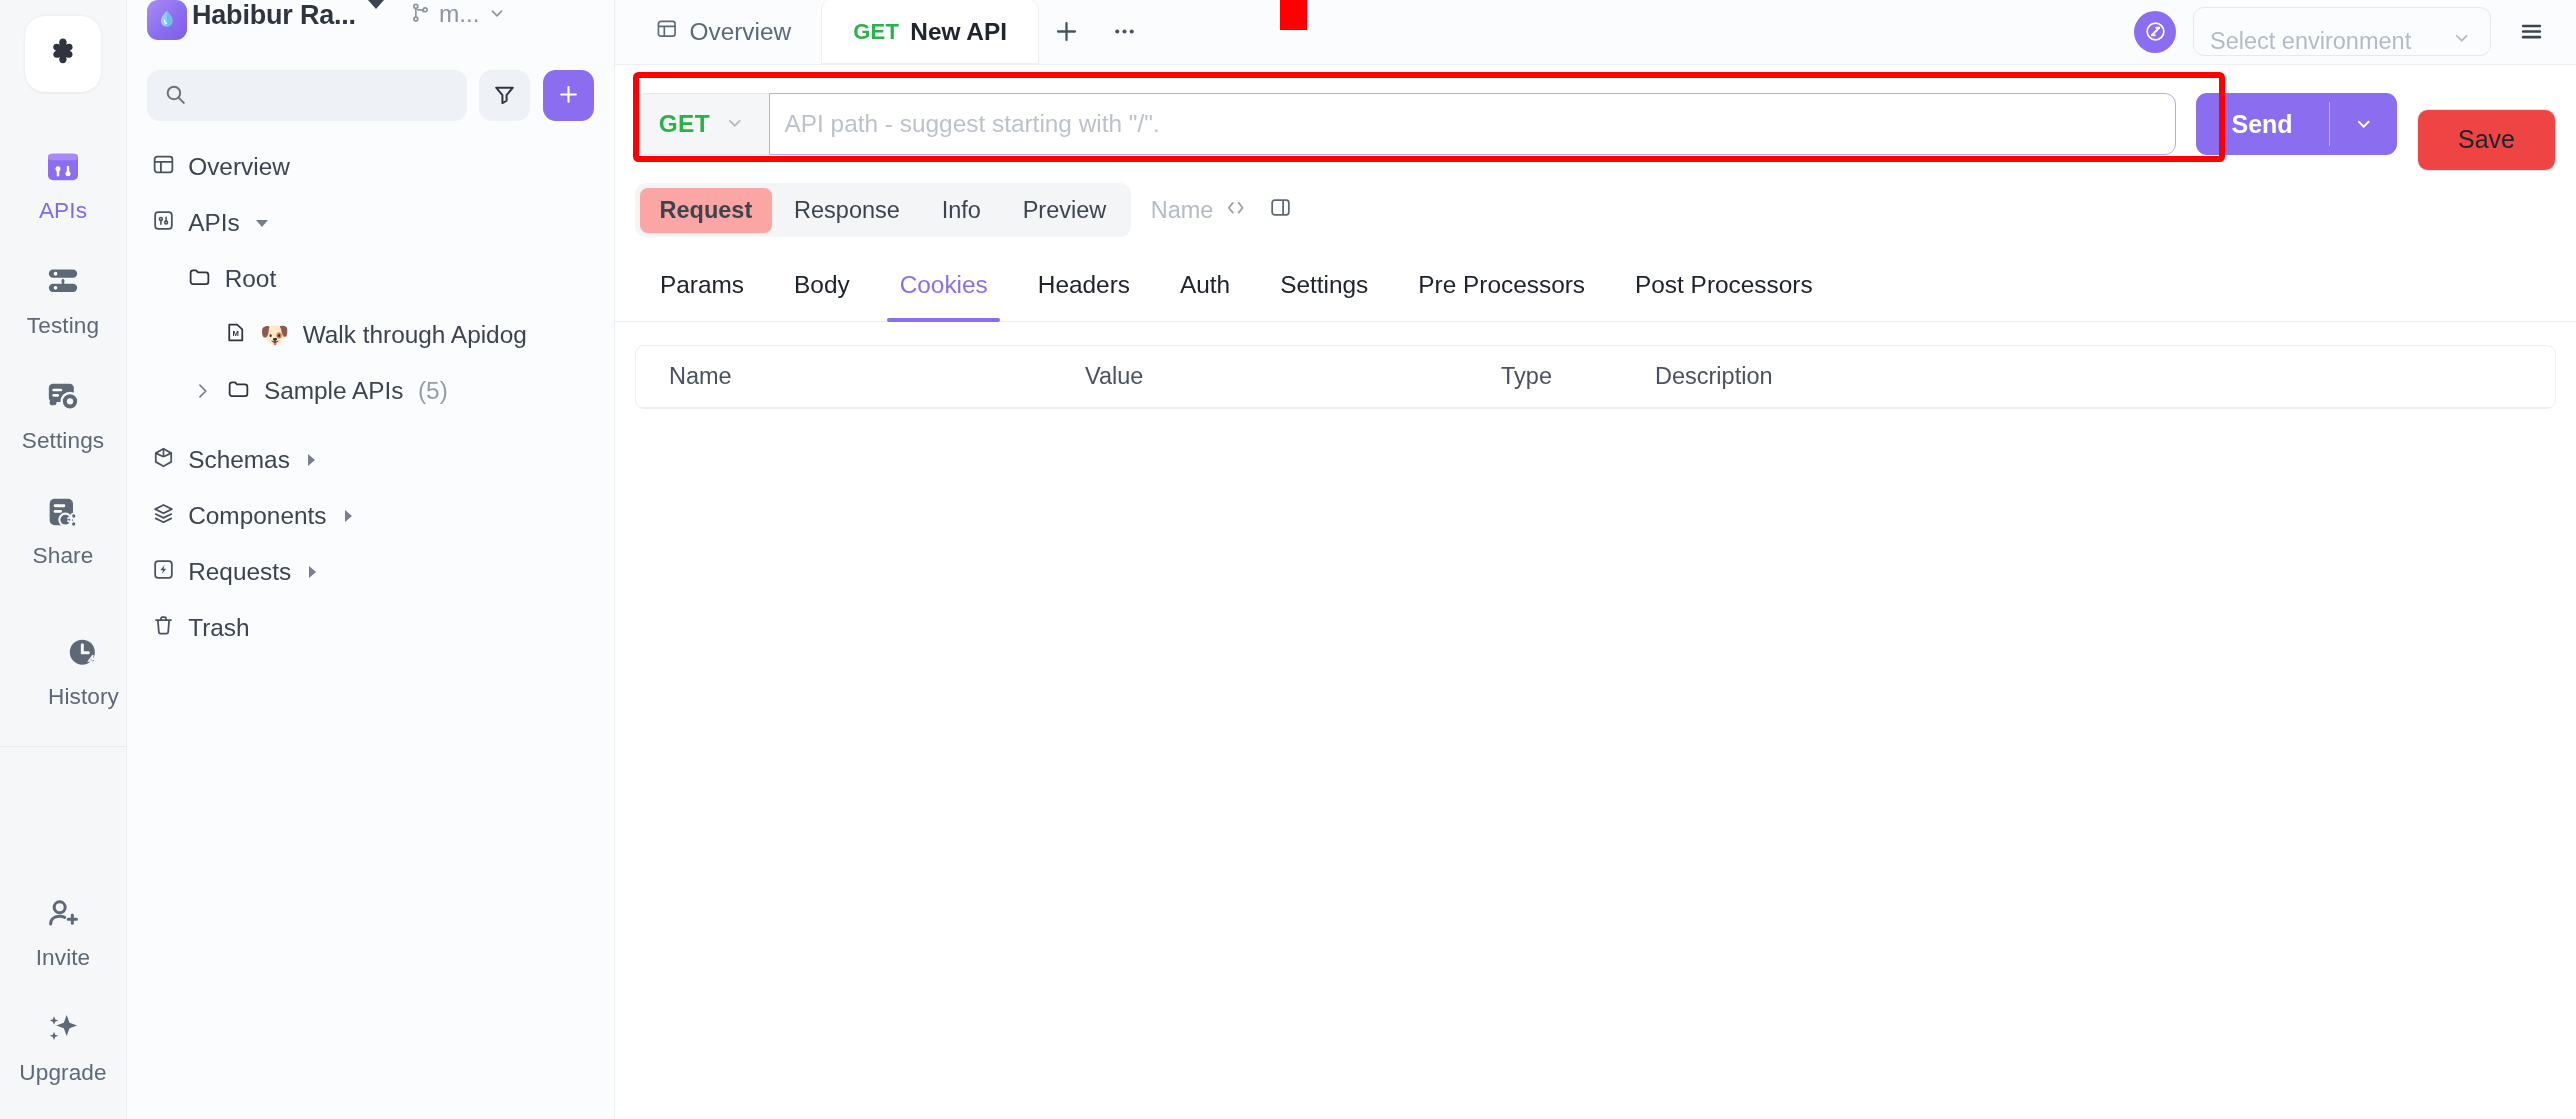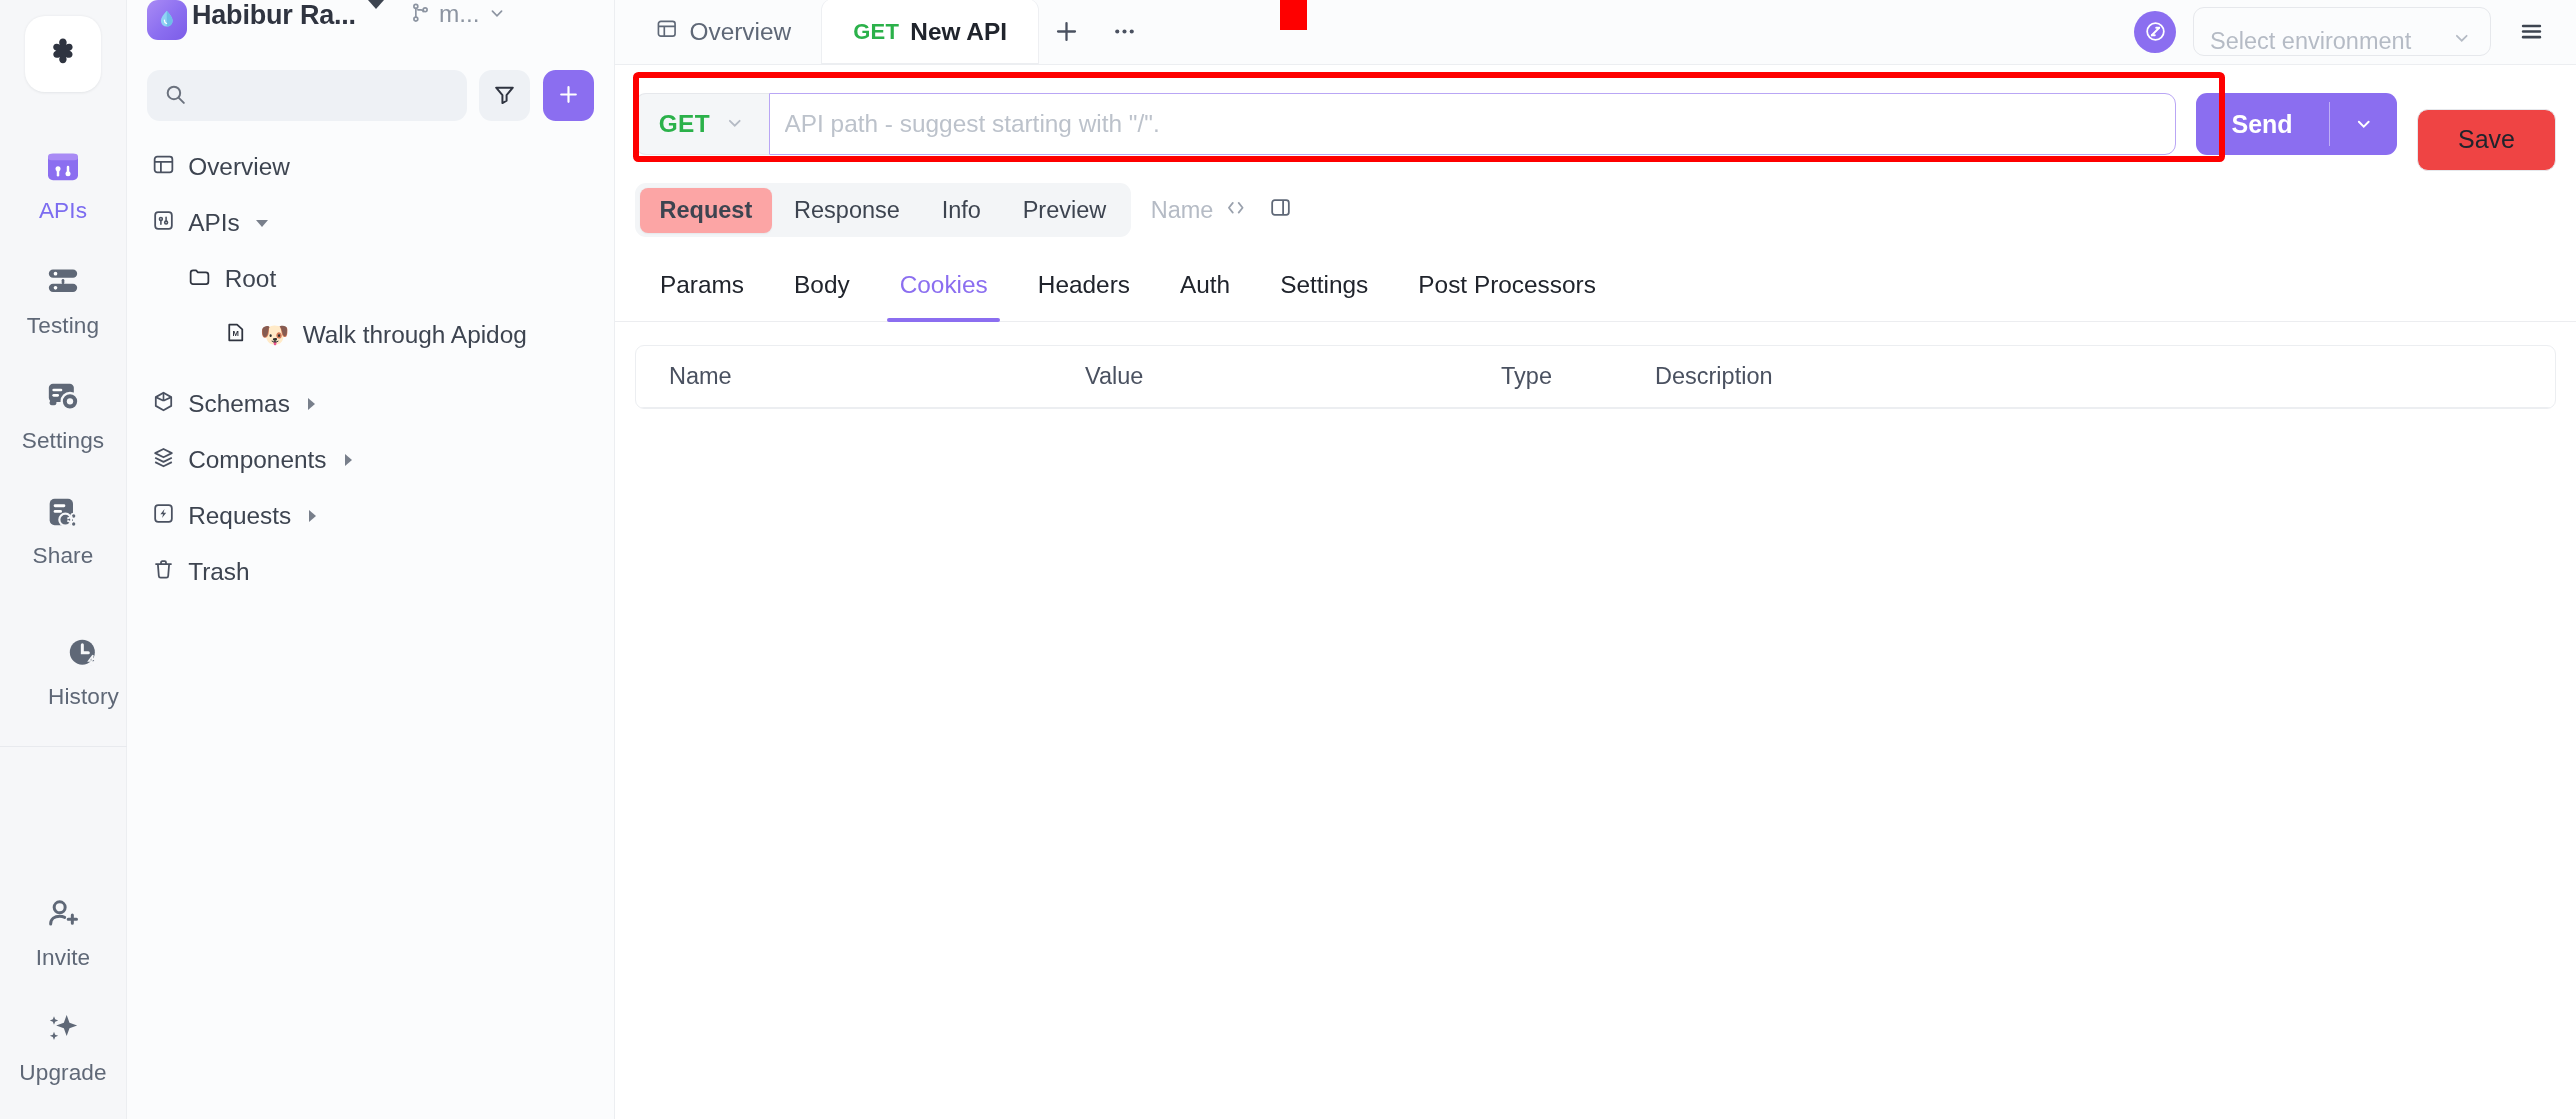--- a/index.html
+++ b/index.html
@@ -451,20 +451,34 @@
         <span>
           <svg width="25" height="25" viewBox="0 0 24 24" fill="none" style="font-size:27px">
             <path d="M6 4.5h7.5L18.5 9v10.5H6z" stroke="#2f3440" stroke-width="1.7" stroke-linejoin="round"></path>
             <text x="12.1" y="15.4" font-size="7.4" fill="#2f3440" text-anchor="middle" font-family="Liberation Sans, sans-serif" font-weight="700">M</text>
           </svg>
         </span>
         <span class="emoji">🐶</span>
         <span>Walk through Apidog</span>
       </div>
 
+      <div class="tree-row level3" style="padding-left:96px;">
+        <span class="chev-right">
+          <svg width="20" height="20" viewBox="0 0 24 24" fill="none">
+            <path d="M9.5 5l7 7-7 7" stroke="#787f8b" stroke-width="2" stroke-linecap="round"></path>
+          </svg>
+        </span>
+        <span>
+          <svg width="25" height="25" viewBox="0 0 24 24" fill="none">
+            <path d="M3.5 8.5c0-1.4 1-2.4 2.4-2.4h2.8l1.8 2h7.6c1.4 0 2.4 1 2.4 2.4v6.6c0 1.2-1 2.2-2.2 2.2H5.7c-1.2 0-2.2-1-2.2-2.2z" stroke="#2f3440" stroke-width="1.7" stroke-linejoin="round"></path>
+          </svg>
+        </span>
+        <span>Sample APIs</span>
+        <span class="count">(5)</span>
+      </div>
 
       <div class="tree-row level1" style="margin-top:12.7px;">
         <span>
           <svg width="25" height="25" viewBox="0 0 24 24" fill="none">
             <path d="M12 3.6l7.4 4.2v8.4L12 20.4 4.6 16.2V7.8z" stroke="#4a5160" stroke-width="1.7" stroke-linejoin="round"></path>
             <path d="M12 3.6v7.6M12 11.2l7.4-3.4M12 11.2L4.6 7.8" stroke="#4a5160" stroke-width="1.6"></path>
           </svg>
         </span>
         <span>Schemas</span>
         <span class="mini-caret-r"></span>
@@ -613,20 +627,21 @@
       </div>
     </div>
 
     <div class="tabs2">
       <div class="t2">Params</div>
       <div class="t2">Body</div>
       <div class="t2 active">Cookies</div>
       <div class="t2">Headers</div>
       <div class="t2">Auth</div>
       <div class="t2">Settings</div>
+      <div class="t2">Pre Processors</div>
       <div class="t2">Post Processors</div>
     </div>
 
     <div class="table-wrap">
       <div class="tbl">
         <div class="thead">
           <div class="th c-name">Name</div>
           <div class="th c-value">Value</div>
           <div class="th c-type">Type</div>
           <div class="th c-desc">Description</div>

